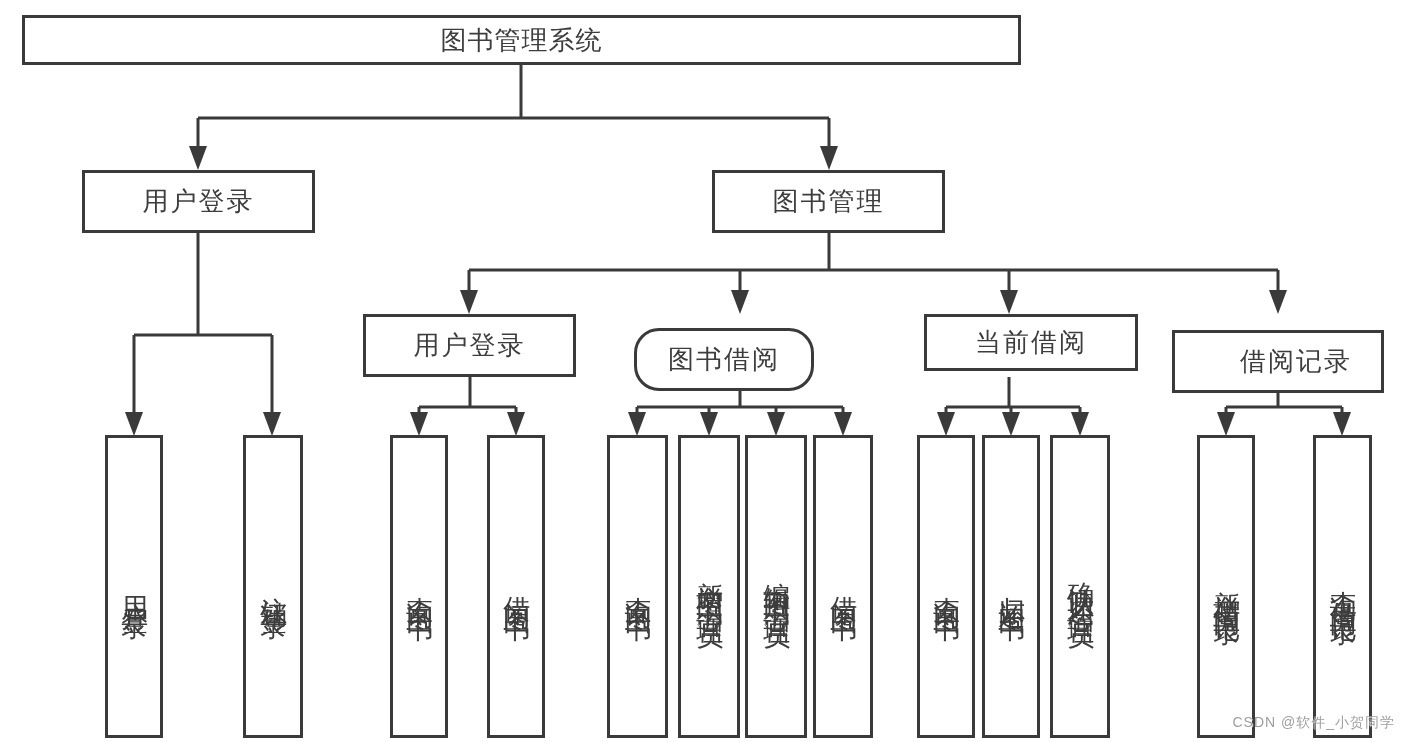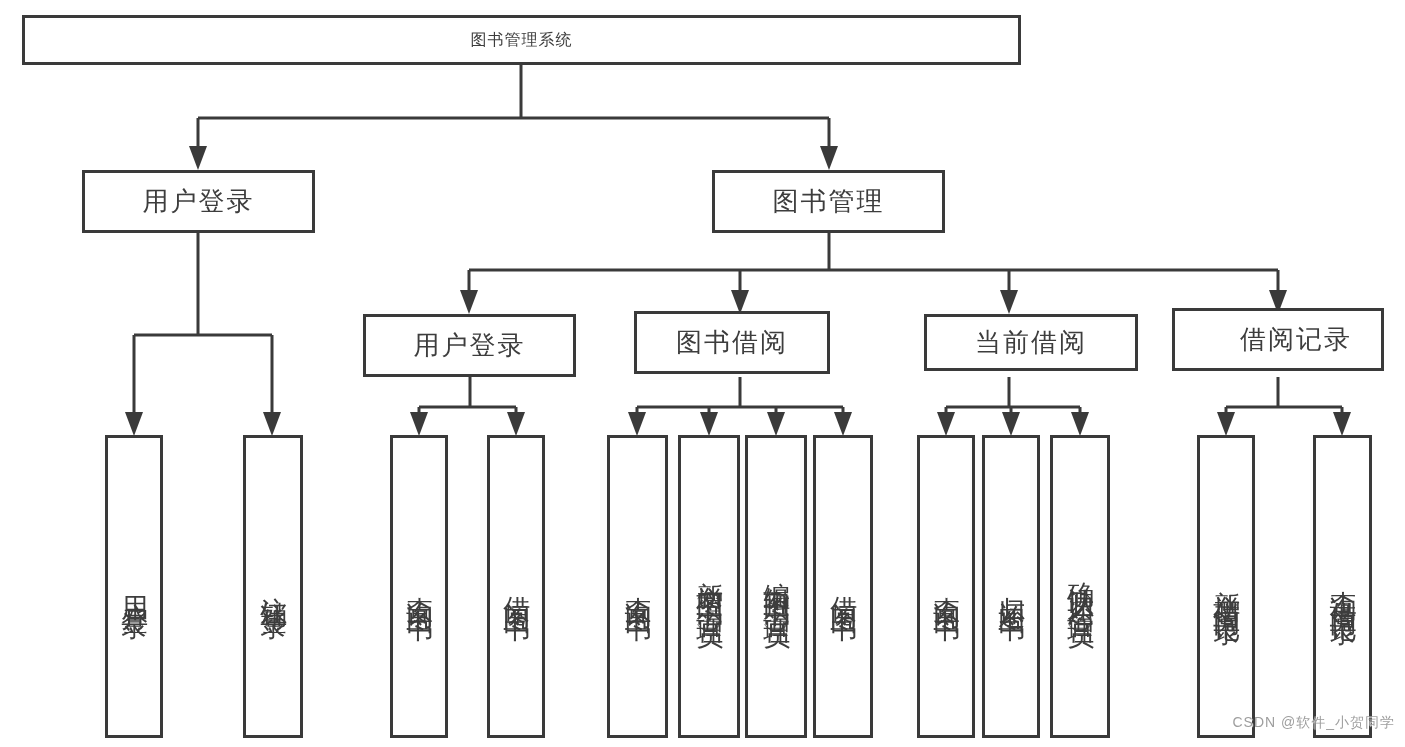--- a/index.html
+++ b/index.html
@@ -25,21 +25,21 @@
   .node {
     position: absolute;
     box-sizing: border-box;
     background: #ffffff;
     border: 3px solid #3a3a3a;
     display: flex;
     align-items: center;
     justify-content: center;
     color: #3d3d3d;
   }
-  .node.root .label   { font-size: 16px; letter-spacing: 1px; }
+  .node.root .label   { font-size: 26px; letter-spacing: 1px; }
   .node.branch .label { font-size: 26px; letter-spacing: 2px; }
   .node.leaf .label {
     writing-mode: vertical-rl;
     text-orientation: mixed;
     font-size: 27px;
     letter-spacing: 6px;
     line-height: 1.1;
     white-space: nowrap;
   }
   .watermark {
@@ -105,27 +105,27 @@
   <div class="node branch" style="left:82px; top:170px; width:233px; height:63px;">
     <span class="label">用户登录</span>
   </div>
   <div class="node branch" style="left:712px; top:170px; width:233px; height:63px;font-family:Liberation Serif, serif;">
     <span class="label">图书管理</span>
   </div>
 
   <div class="node branch" style="left:363px; top:314px; width:213px; height:63px;">
     <span class="label">用户登录</span>
   </div>
-  <div class="node branch" style="left:634px; top:311px; width:196px; height:63px;">
+  <div class="node branch" style="left:634px; top:328px; width:180px; height:63px;border-radius:25px;">
     <span class="label">图书借阅</span>
   </div>
   <div class="node branch" style="left:924px; top:314px; width:214px; height:57px;">
     <span class="label">当前借阅</span>
   </div>
-  <div class="node branch" style="left:1172px; top:308px; width:212px; height:63px;padding-left:36px;">
+  <div class="node branch" style="left:1172px; top:330px; width:212px; height:63px;padding-left:36px;">
     <span class="label">借阅记录</span>
   </div>
 
   <div class="node leaf" style="left:105px; top:435px; width:58px; height:303px;">
     <span class="label">用户登录</span>
   </div>
   <div class="node leaf" style="left:243px; top:435px; width:60px; height:303px;">
     <span class="label">注销登录</span>
   </div>
 

